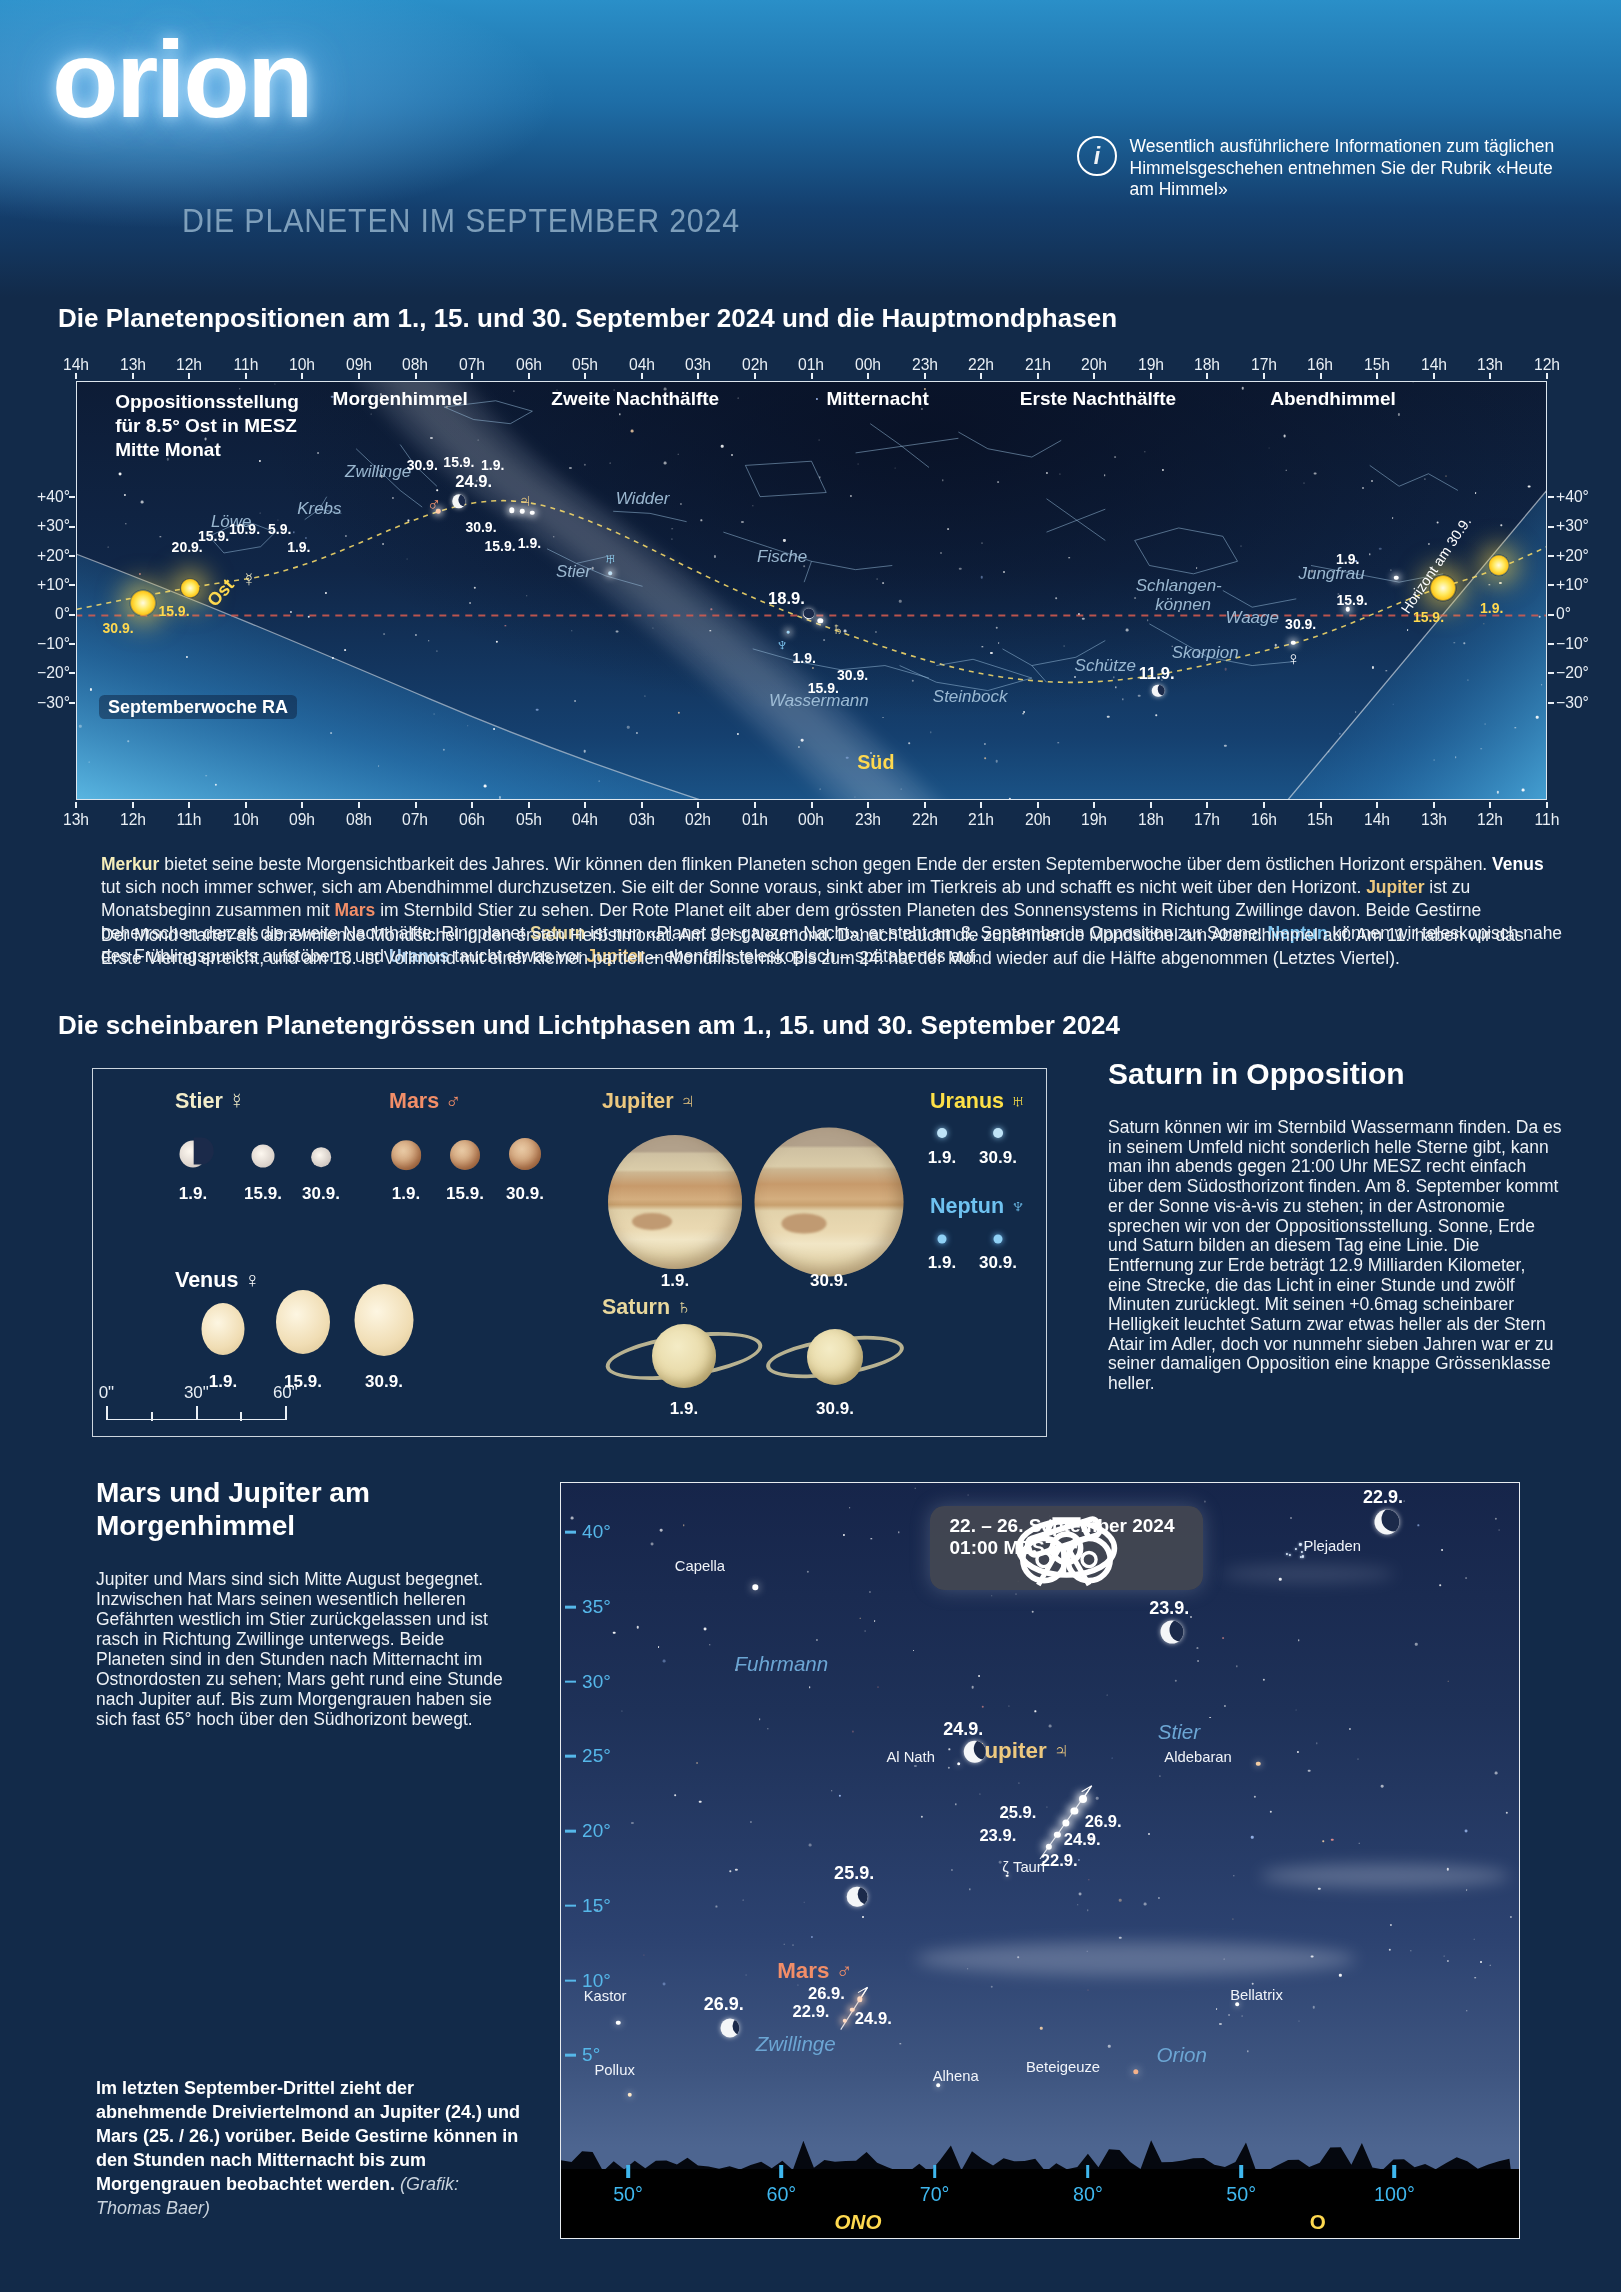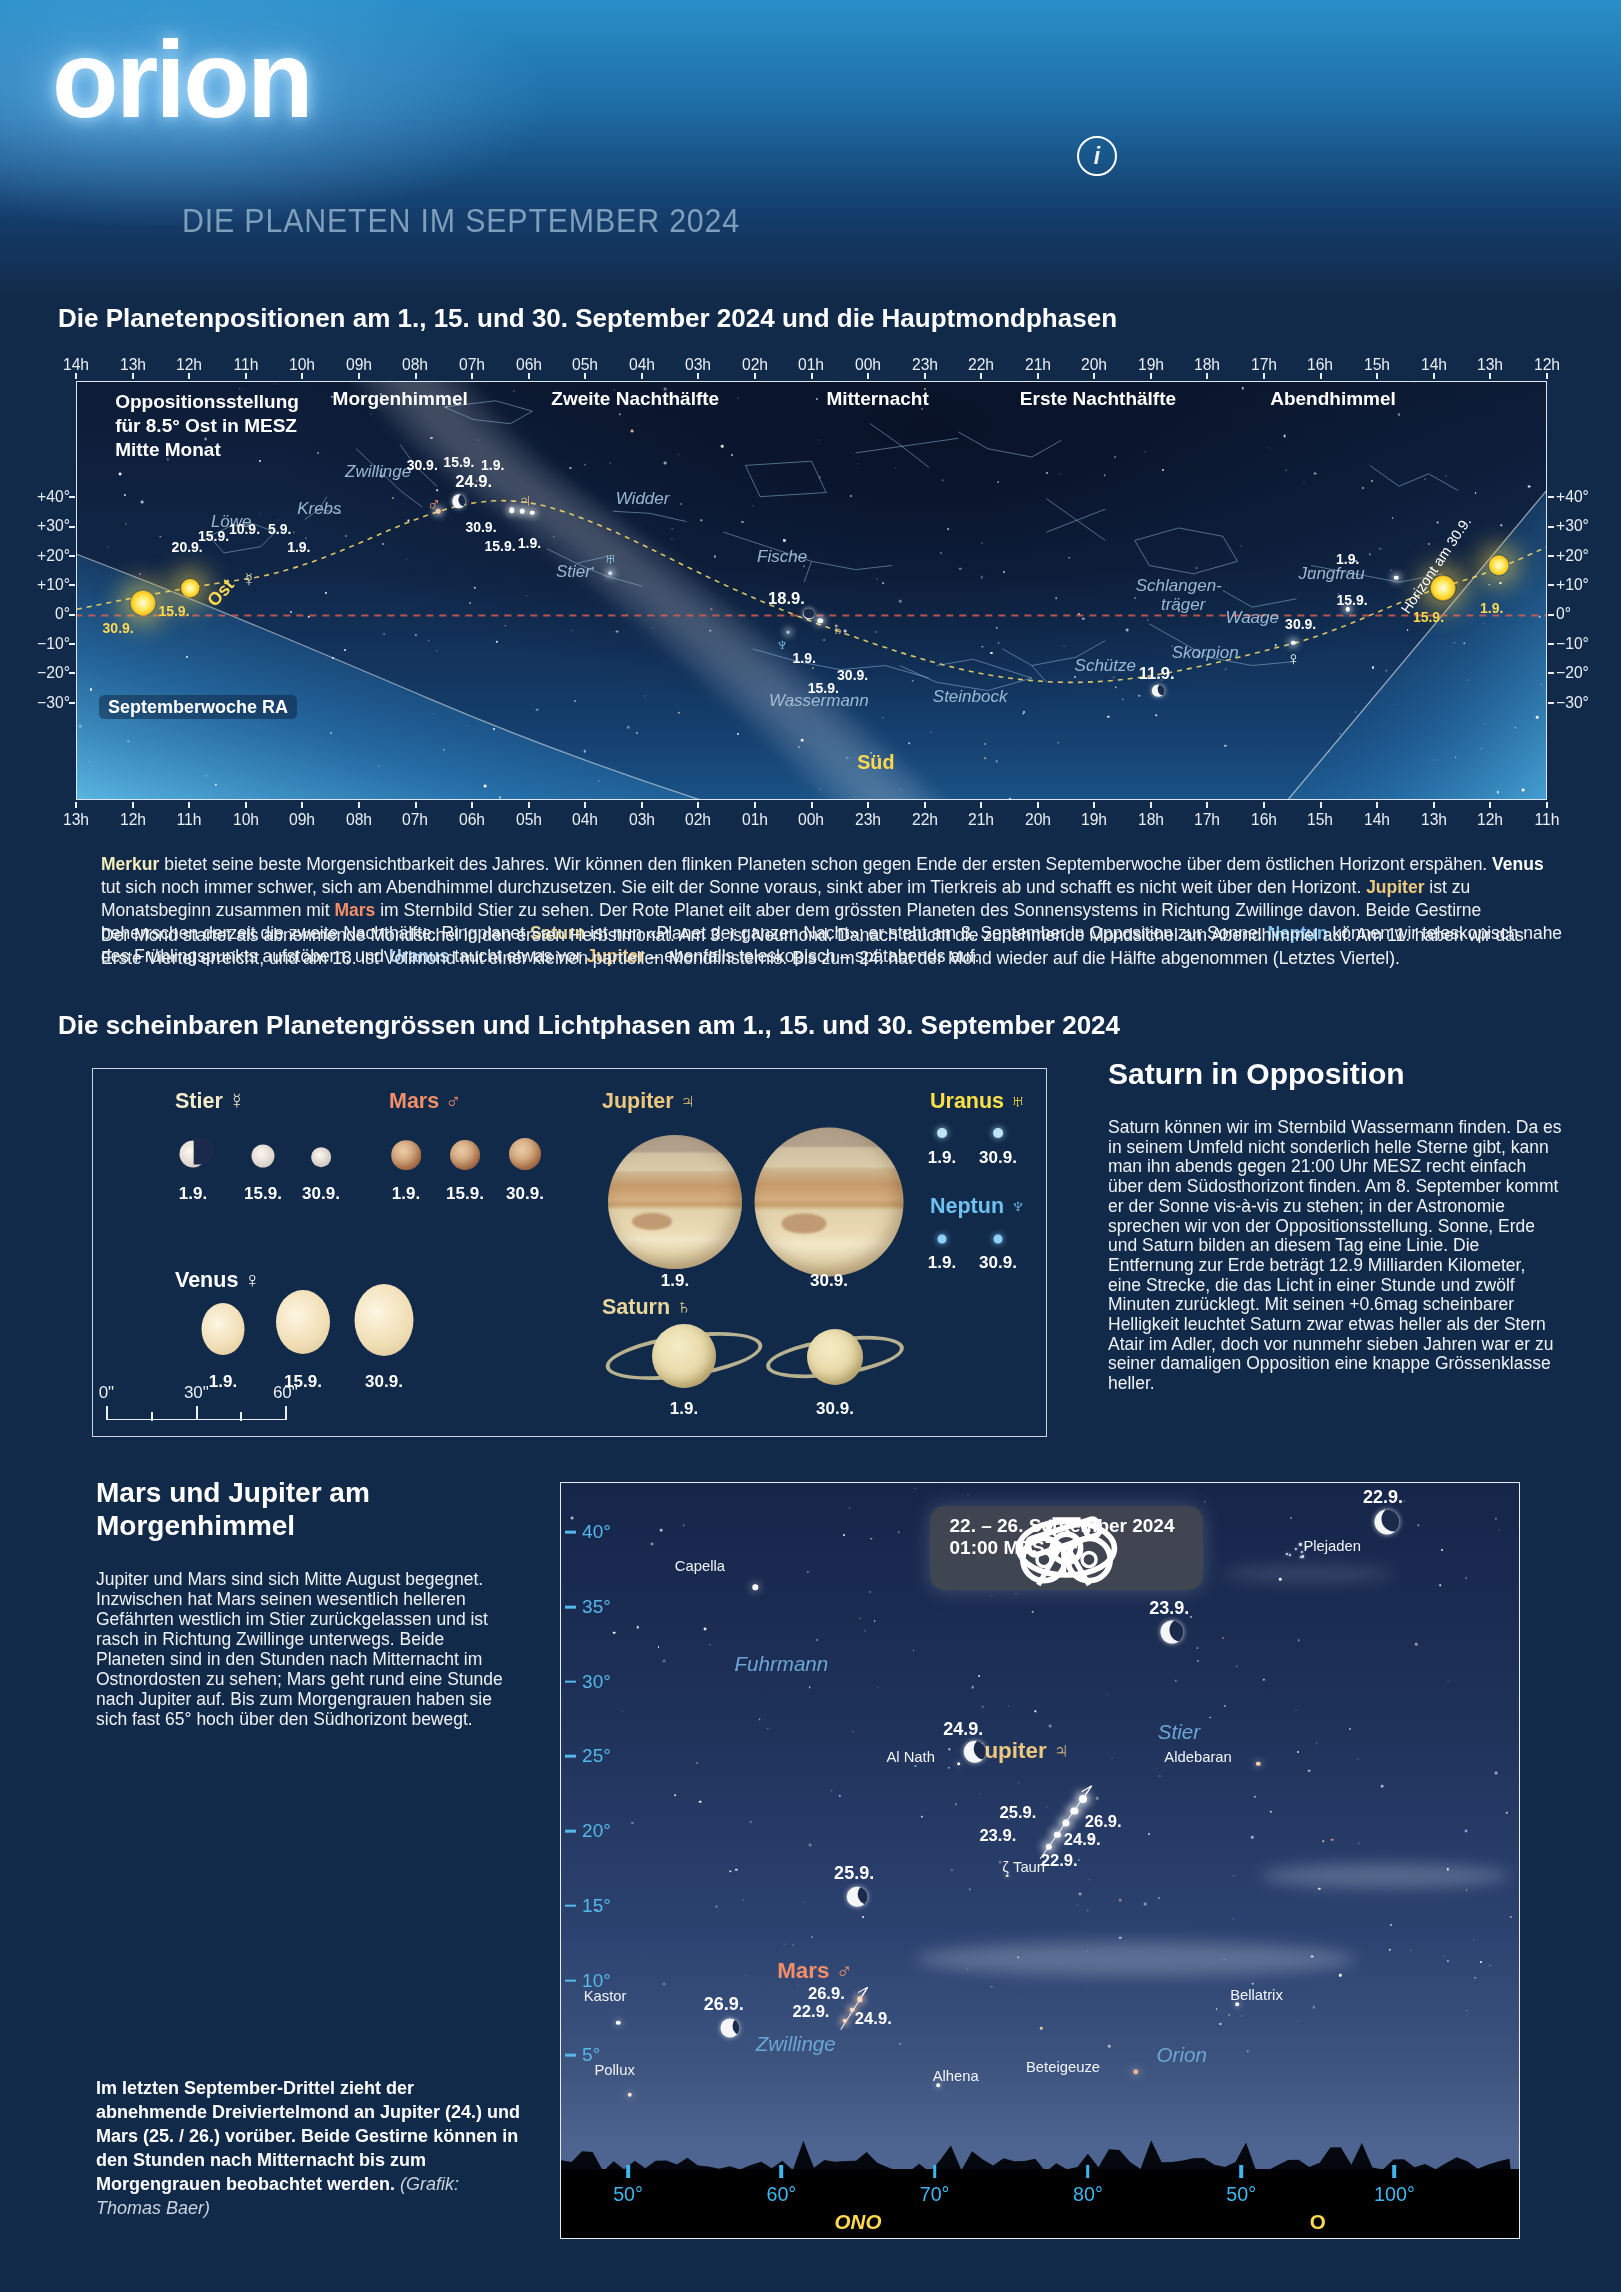--- a/index.html
+++ b/index.html
@@ -96,20 +96,21 @@
   .star{position:absolute;border-radius:50%;transform:translate(-50%,-50%);}
 </style>
 </head>
 <body>
 
 <div class="masthead">
   <div class="logo">orion</div>
   <div class="subtitle">DIE PLANETEN IM SEPTEMBER 2024</div>
   <div class="infobox">
     <div class="info-icon">i</div>
+    <div class="info-text">Wesentlich ausführlichere Informationen zum täglichen Himmelsgeschehen entnehmen Sie der Rubrik «Heute am Himmel»</div>
   </div>
 </div>
 
 <div class="sec-title" style="left:58px;top:303px;">Die Planetenpositionen am 1., 15. und 30. September 2024 und die Hauptmondphasen</div>
 
 <div class="chart1" id="chart1">
   <svg viewBox="0 0 100 100" preserveAspectRatio="none">
     <defs>
       <linearGradient id="gL" x1="0" y1="1" x2="0.7" y2="0.2">
         <stop offset="0" stop-color="#63c3ec" stop-opacity="0.95"></stop>
@@ -411,21 +412,21 @@
       <div class="c1-region" style="left: 69.5%; top: 1.5%;">Erste Nachthälfte</div>
       <div class="c1-region" style="left: 85.5%; top: 1.5%;">Abendhimmel</div>
       <div class="c1-const" style="left: 20.5%; top: 21.5%;">Zwillinge</div>
       <div class="c1-const" style="left: 16.5%; top: 30.5%;">Krebs</div>
       <div class="c1-const" style="left: 10.5%; top: 33.5%;">Löwe</div>
       <div class="c1-const" style="left: 38.5%; top: 28%;">Widder</div>
       <div class="c1-const" style="left: 33.8%; top: 45.5%;">Stier</div>
       <div class="c1-const" style="left: 48%; top: 42%;">Fische</div>
       <div class="c1-const" style="left: 85.4%; top: 46%;">Jungfrau</div>
       <div class="c1-const" style="left: 75%; top: 49%;">Schlangen-</div>
-      <div class="c1-const" style="left: 75.3%; top: 53.5%;">träger</div>
+      <div class="c1-const" style="left: 75.3%; top: 53.5%;">können</div>
       <div class="c1-const" style="left: 80%; top: 56.5%;">Waage</div>
       <div class="c1-const" style="left: 76.8%; top: 65%;">Skorpion</div>
       <div class="c1-const" style="left: 70%; top: 68%;">Schütze</div>
       <div class="c1-const" style="left: 60.8%; top: 75.5%;">Steinbock</div>
       <div class="c1-const" style="left: 50.5%; top: 76.5%;">Wassermann</div>
       <div class="c1-date" style="left: 23.5%; top: 20%;">30.9.</div>
       <div class="c1-date" style="left: 26%; top: 19.3%;">15.9.</div>
       <div class="c1-date" style="left: 28.3%; top: 20%;">1.9.</div>
       <div class="c1-date big" style="left: 27%; top: 24%;">24.9.</div>
       <div class="c1-date" style="left: 27.5%; top: 34.8%;">30.9.</div>

